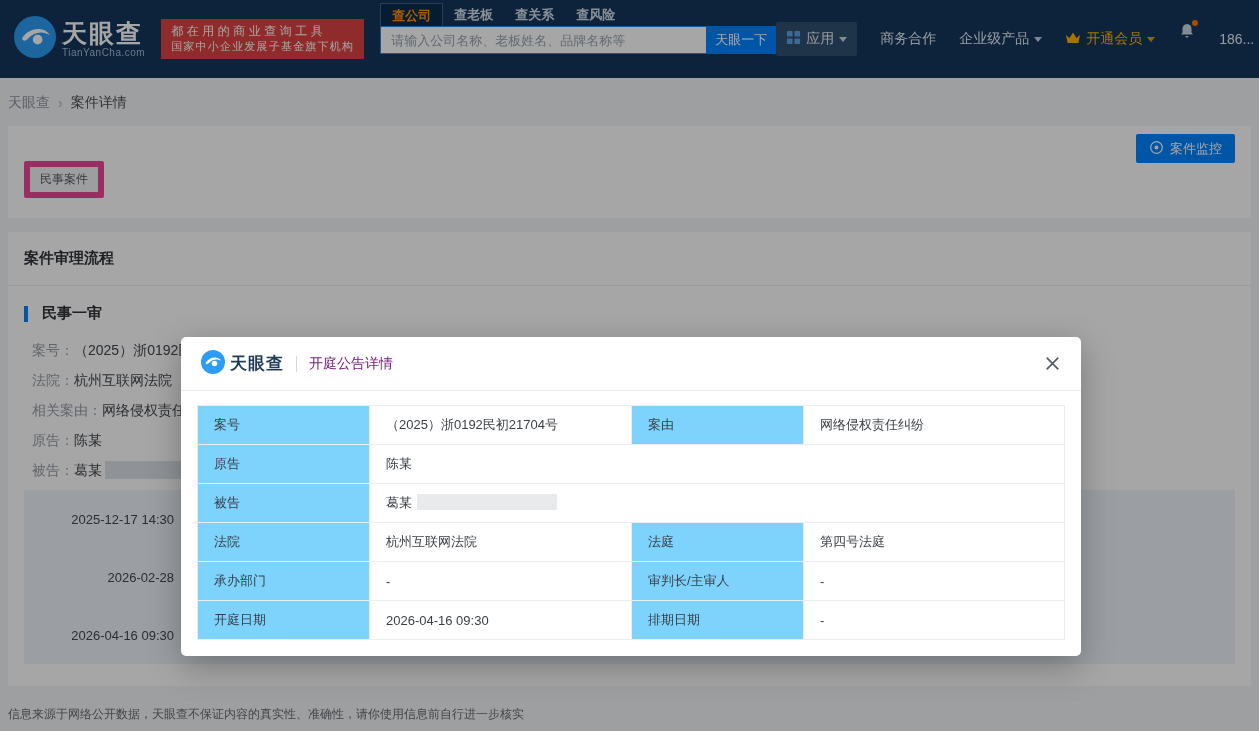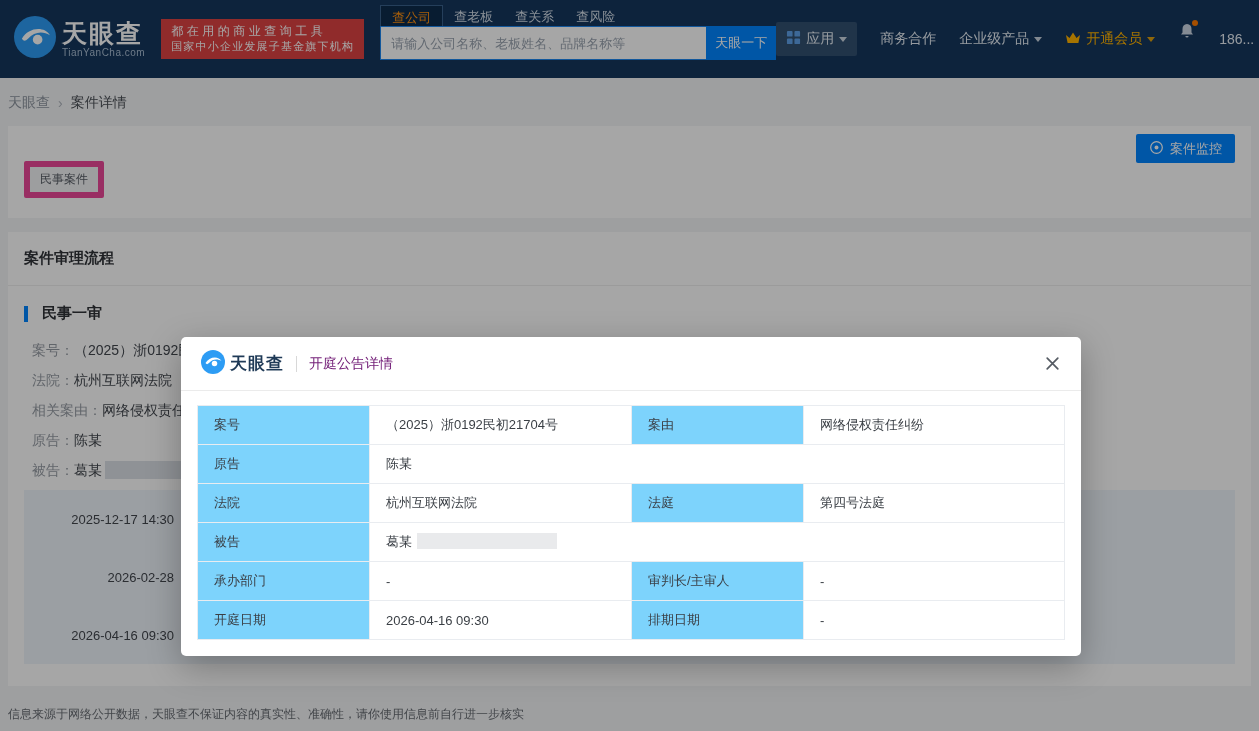--- a/index.html
+++ b/index.html
@@ -10,24 +10,24 @@
   
   .header { height:78px; background:#14365C; display:flex; align-items:center; padding:0 18px 0 14px; }
   .logo-block { display:flex; align-items:center; gap:6px; cursor:pointer; }
   .logo-txt { display:flex; flex-direction:column; color:#fff; }
   .logo-name { font-size:25px; font-weight:bold; letter-spacing:2px; line-height:27px; }
   .logo-domain { font-size:10px; color:#A9BDD2; letter-spacing:.5px; }
   .badge { margin-left:16px; background:#DE4343; color:#fff; padding:5px 10px; line-height:15px; }
   .badge .b1 { font-size:12px; letter-spacing:3.5px; white-space:nowrap; }
   .badge .b2 { font-size:11px; letter-spacing:1.2px; white-space:nowrap; }
   .search-block { margin-left:16px; align-self:flex-start; margin-top:5px; }
-  .search-tabs { display:flex; align-items:flex-start; height:21px; }
+  .search-tabs { display:flex; align-items:center; height:21px;font-weight:bold; }
   .stab { padding:3px 11px 4px; font-size:13px; color:#D3DDE8; cursor:pointer; white-space:nowrap; }
   .stab.active { color:#FF9110; background:#0D2B4C; border:1px solid #3A628C; border-bottom:none; }
-  .search-bar { display:flex; width:396px; height:34px; }
+  .search-bar { display:flex; width:396px; height:28px; }
   .search-bar input { flex:1; border:1px solid #1C86EE; border-right:none; padding:0 10px; font-size:13px; color:#333; background:#fff; outline:none; font-family:inherit; }
   .search-bar input::placeholder { color:#98A2AE; }
   .search-btn { width:70px; background:#0084FF; color:#fff; font-size:13px; border:none; cursor:pointer; font-family:inherit; }
   .nav { margin-left:auto; display:flex; gap:23px; color:#E6EDF4; font-size:14px; white-space:nowrap; }
   .nav-item { display:flex; align-items:center; gap:5px; cursor:pointer; }
   .nav-apps { background:rgba(255,255,255,.13); padding:8px 10px; border-radius:2px; }
   .vip { color:#FFB200; }
   .caret { width:0; height:0; border-left:4px solid transparent; border-right:4px solid transparent; border-top:5px solid currentColor; display:inline-block; opacity:.85; }
   .bell-wrap { position:relative; cursor:pointer; display:flex; }
   .bell-dot { position:absolute; top:-2px; right:-2px; width:6px; height:6px; border-radius:50%; background:#FF7A00; }
@@ -258,30 +258,30 @@
             <td class="lbl">案号</td>
             <td>（2025）浙0192民初21704号</td>
             <td class="lbl">案由</td>
             <td>网络侵权责任纠纷</td>
           </tr>
           <tr>
             <td class="lbl">原告</td>
             <td colspan="3">陈某</td>
           </tr>
           <tr>
+            <td class="lbl">被告</td>
+            <td colspan="3"><span>葛某</span><span class="redact-m"></span></td>
+          </tr>
+          <tr>
             <td class="lbl">法院</td>
             <td>杭州互联网法院</td>
             <td class="lbl">法庭</td>
             <td>第四号法庭</td>
           </tr>
           <tr>
-            <td class="lbl">被告</td>
-            <td colspan="3"><span>葛某</span><span class="redact-m"></span></td>
-          </tr>
-          <tr>
             <td class="lbl">承办部门</td>
             <td>-</td>
             <td class="lbl">审判长/主审人</td>
             <td>-</td>
           </tr>
           <tr>
             <td class="lbl">开庭日期</td>
             <td>2026-04-16 09:30</td>
             <td class="lbl">排期日期</td>
             <td>-</td>

